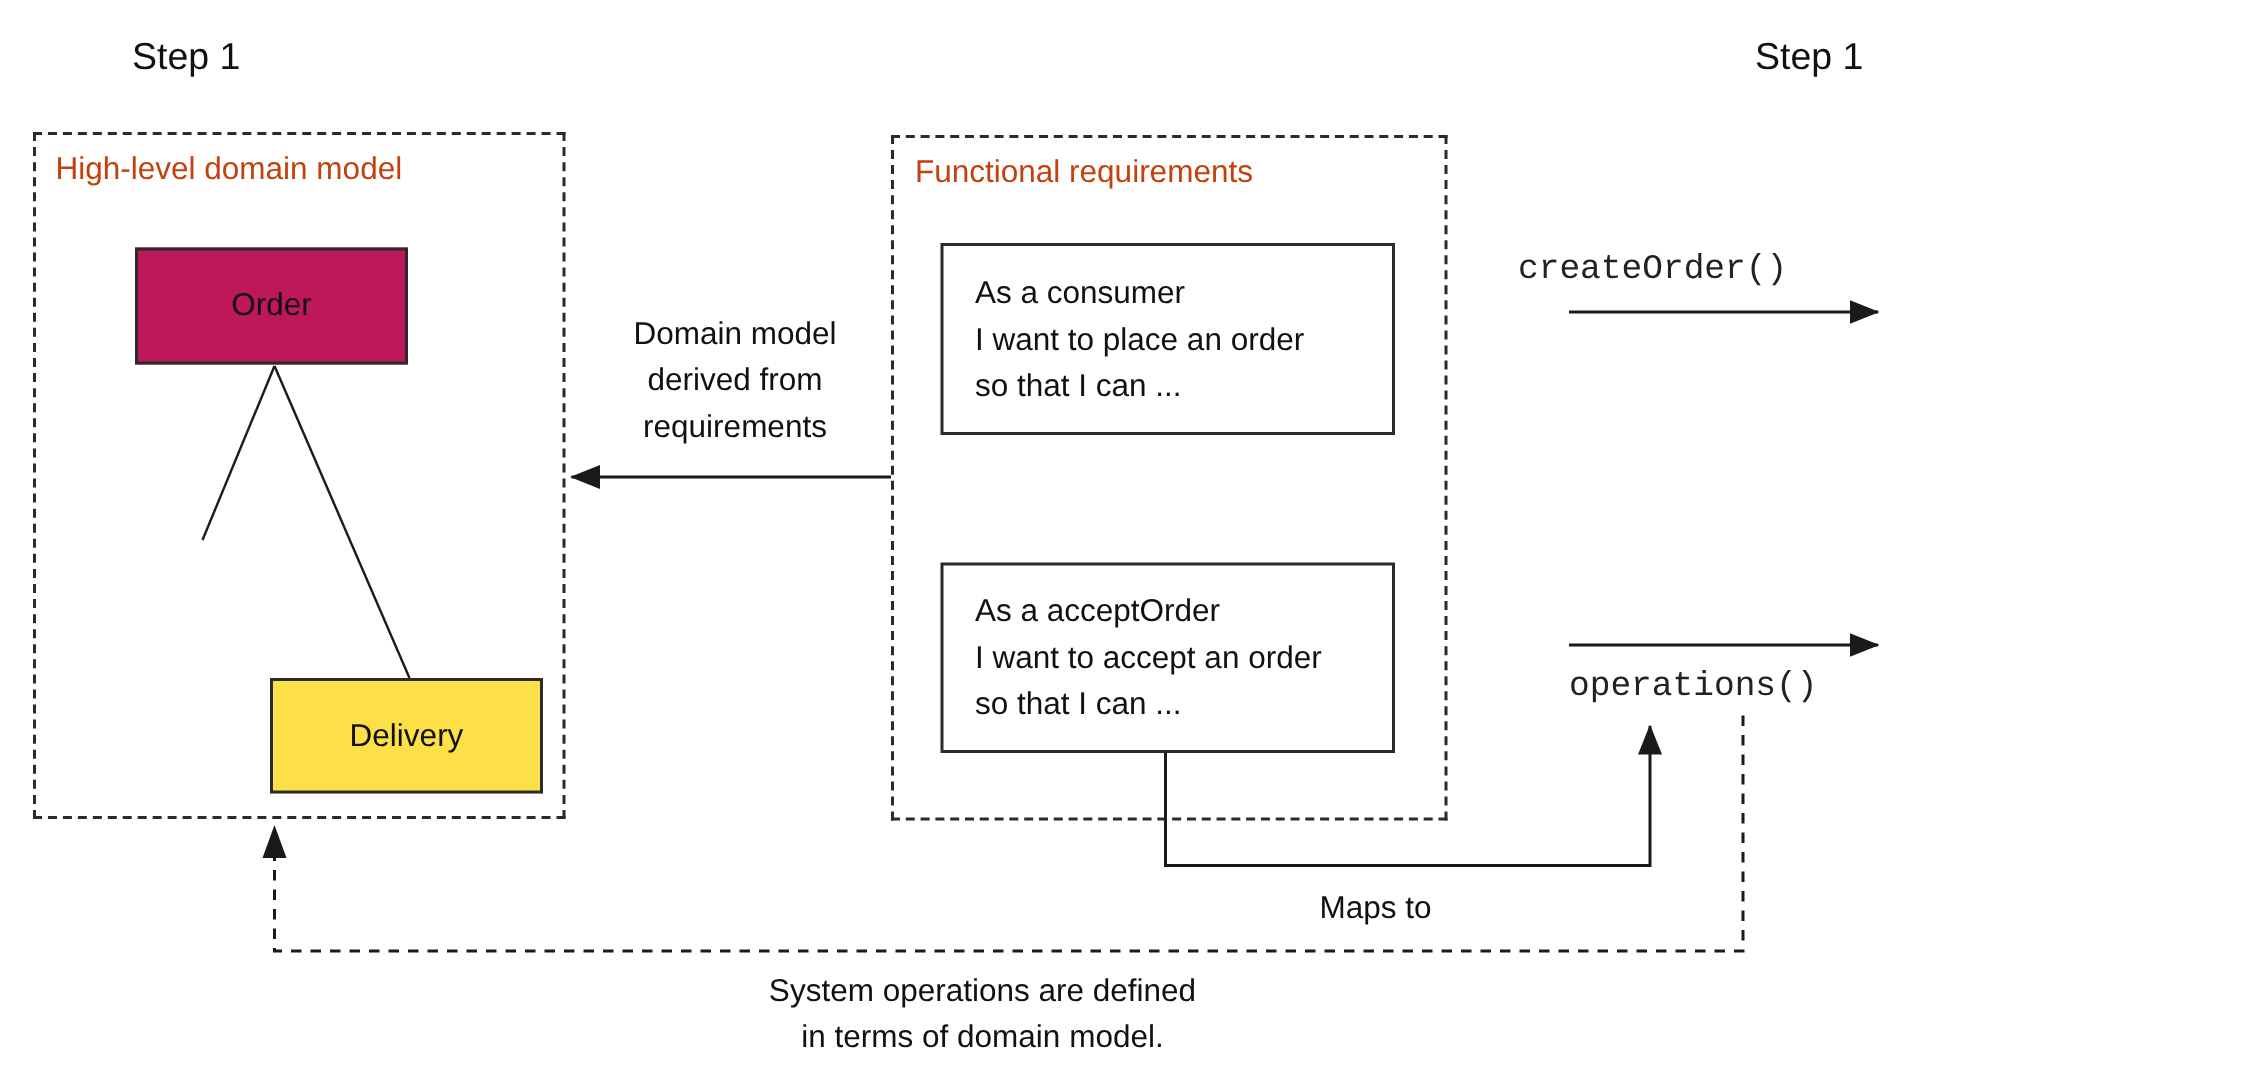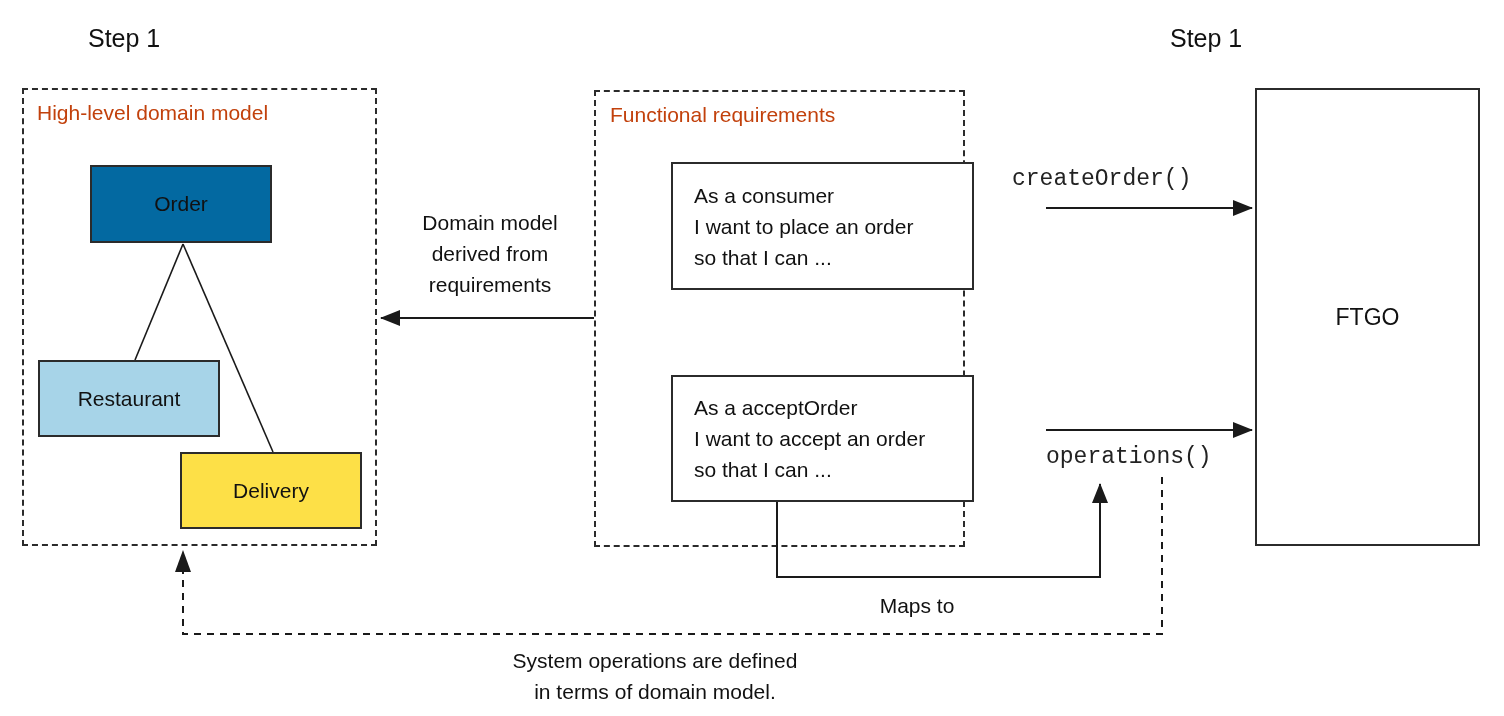--- a/index.html
+++ b/index.html
@@ -62,21 +62,20 @@
     border: 2px solid #2b2b2b;
     background: #ffffff;
     display: flex;
     flex-direction: column;
     justify-content: center;
     padding-left: 21px;
     font-size: 21px;
     line-height: 31px;
     color: #111;
     z-index: 2;
-    margin-left: 44px;
   }
 
   
   .system-box {
     border: 2px solid #2b2b2b;
     background: #ffffff;
     display: flex;
     align-items: center;
     justify-content: center;
     font-size: 23px;
@@ -130,47 +129,41 @@
     <polygon points="183,550 191,572 175,572" fill="#1a1a1a"></polygon>
   </svg>
 
   <div class="abs step-title" style="left:88px; top:24px; width:160px;">Step 1</div>
 
   <div class="abs step-title" style="left:1170px; top:24px; width:160px;">Step 1</div>
 
   <div class="abs dashed-box" style="left:22px; top:88px; width:355px; height:458px;"></div>
   <div class="abs group-label" style="left:37px; top:101px;">High-level domain model</div>
 
-  <div class="abs entity-box" style="left: 90px; top: 165px; width: 182px; height: 78px; background: #0369a1;">
+  <div class="abs entity-box" style="left: 90px; top: 165px; width: 182px; height: 78px; background: #be185d;">
     <span>Order</span>
-  </div>
-  <div class="abs entity-box" style="left: 38px; top: 360px; width: 182px; height: 77px; background: rgb(167, 212, 232);">
-    <span>Restaurant</span>
   </div>
   <div class="abs entity-box" style="left: 180px; top: 452px; width: 182px; height: 77px; background: #fde047;">
     <span>Delivery</span>
   </div>
 
   <div class="abs dashed-box" style="left:594px; top:90px; width:371px; height:457px;"></div>
   <div class="abs group-label" style="left:610px; top:103px;">Functional requirements</div>
 
   <div class="abs story-box" style="left:627px; top:162px; width:303px; height:128px;">
     <div>As a consumer</div>
     <div>I want to place an order</div>
     <div>so that I can ...</div>
   </div>
   <div class="abs story-box" style="left:627px; top:375px; width:303px; height:127px;">
     <div>As a acceptOrder</div>
     <div>I want to accept an order</div>
     <div>so that I can ...</div>
   </div>
 
-  <div class="abs system-box" style="left:1255px; top:88px; width:225px; height:458px;">
-    <span>FTGO</span>
-  </div>
 
   <div class="abs op-label" style="left:1012px; top:166px;">createOrder()</div>
   <div class="abs op-label" style="left:1046px; top:444px;">operations()</div>
 
   <div class="abs annotation" style="left:385px; top:207px; width:210px;">Domain model
 derived from
 requirements</div>
   <div class="abs annotation" style="left:455px; top:645px; width:400px;">System operations are defined
 in terms of domain model.</div>
   <div class="abs annotation" style="left:842px; top:590px; width:150px;">Maps to</div>

